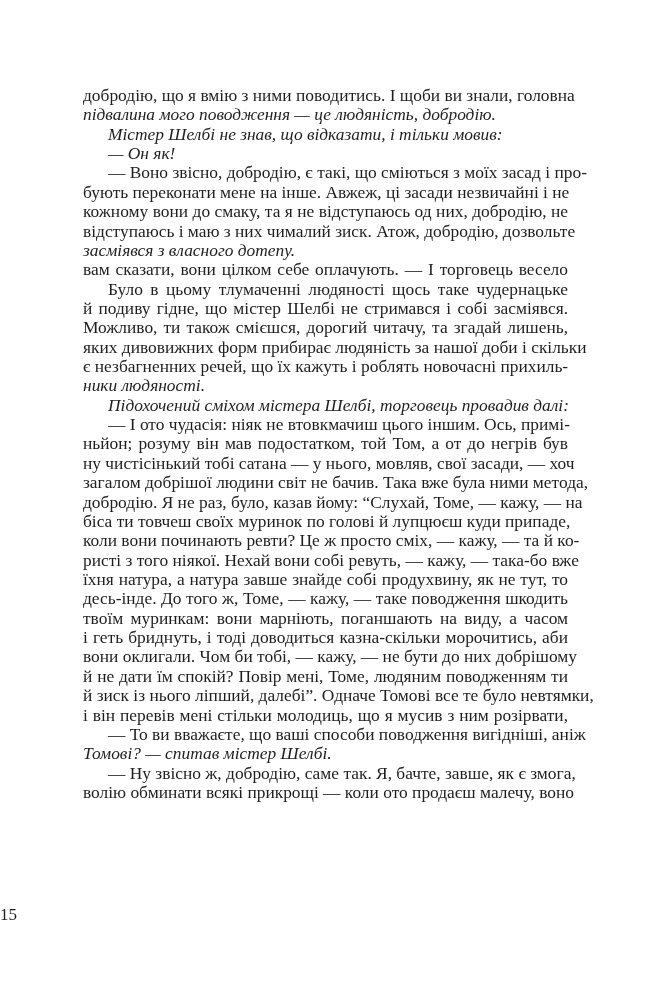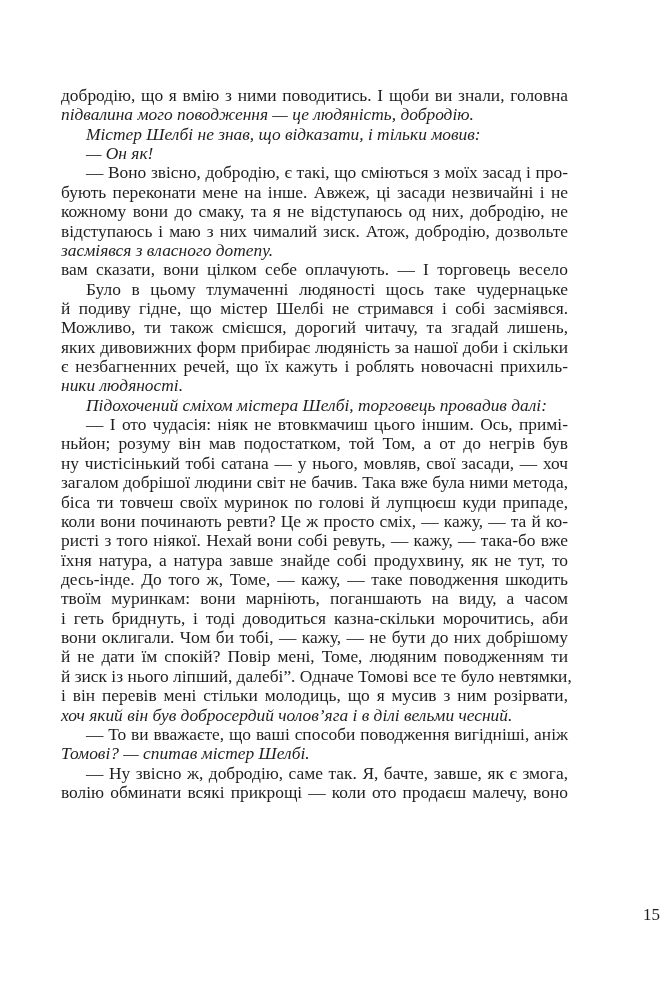--- a/index.html
+++ b/index.html
@@ -4,26 +4,26 @@
 <style>
   html, body { margin: 0; padding: 0; background: #ffffff; }
   body { width: 660px; height: 1000px; position: relative; overflow: hidden; }
   .page {
     position: absolute; left: 61px; top: 86px; width: 507px;
     font-family: "Liberation Serif", serif; font-size: 17.4px; color: #1e1e1e;
     line-height: 19.36px;
   }
   .line {
     display: block; height: 19.36px; white-space: nowrap;
-    text-align: justify; text-align-last: justify;
+    text-align: justify; text-align-last: justify; margin-left: 22px;
   }
   .line.indent { padding-left: 25px; }
   .line.last { text-align-last: left; font-style: italic; }
   .pagenum {
-    position: absolute; top: 905px; left: 0; width: 660px; text-align: right;
+    position: absolute; top: 905px; left: 0; width: 660px; text-align: left;
     font-family: "Liberation Serif", serif; font-size: 17px; color: #1e1e1e;
   }
 </style>
 </head>
 <body>
 
 <div class="page" id="page-body">
     <span class="line">добродію, що я вмію з ними поводитись. І щоби ви знали, головна</span>
     <span class="line last">підвалина мого поводження — це людяність, добродію.</span>
     <span class="line indent last">Містер Шелбі не знав, що відказати, і тільки мовив:</span>
@@ -38,30 +38,30 @@
     <span class="line">й подиву гідне, що містер Шелбі не стримався і собі засміявся.</span>
     <span class="line">Можливо, ти також смієшся, дорогий читачу, та згадай лишень,</span>
     <span class="line">яких дивовижних форм прибирає людяність за нашої доби і скільки</span>
     <span class="line">є незбагненних речей, що їх кажуть і роблять новочасні прихиль-</span>
     <span class="line last">ники людяності.</span>
     <span class="line indent last">Підохочений сміхом містера Шелбі, торговець провадив далі:</span>
     <span class="line indent">— І ото чудасія: ніяк не втовкмачиш цього іншим. Ось, примі-</span>
     <span class="line">ньйон; розуму він мав подостатком, той Том, а от до негрів був</span>
     <span class="line">ну чистісінький тобі сатана — у нього, мовляв, свої засади, — хоч</span>
     <span class="line">загалом добрішої людини світ не бачив. Така вже була ними метода,</span>
+    <span class="line">добродію. Я не раз, було, казав йому: “Слухай, Томе, — кажу, — на</span>
     <span class="line">біса ти товчеш своїх муринок по голові й лупцюєш куди припаде,</span>
     <span class="line">коли вони починають ревти? Це ж просто сміх, — кажу, — та й ко-</span>
     <span class="line">ристі з того ніякої. Нехай вони собі ревуть, — кажу, — така-бо вже</span>
     <span class="line">їхня натура, а натура завше знайде собі продухвину, як не тут, то</span>
     <span class="line">десь-інде. До того ж, Томе, — кажу, — таке поводження шкодить</span>
     <span class="line">твоїм муринкам: вони марніють, поганшають на виду, а часом</span>
     <span class="line">і геть бриднуть, і тоді доводиться казна-скільки морочитись, аби</span>
     <span class="line">вони оклигали. Чом би тобі, — кажу, — не бути до них добрішому</span>
     <span class="line">й не дати їм спокій? Повір мені, Томе, людяним поводженням ти</span>
     <span class="line">й зиск із нього ліпший, далебі”. Одначе Томові все те було невтямки,</span>
     <span class="line">і він перевів мені стільки молодиць, що я мусив з ним розірвати,</span>
-    <span class="line last">хоч який він був добросердий чолов’яга і в ділі вельми чесний.</span>
     <span class="line indent">— То ви вважаєте, що ваші способи поводження вигідніші, аніж</span>
     <span class="line last">Томові? — спитав містер Шелбі.</span>
     <span class="line indent">— Ну звісно ж, добродію, саме так. Я, бачте, завше, як є змога,</span>
     <span class="line">волію обминати всякі прикрощі — коли ото продаєш малечу, воно</span>
   </div>
 <div class="pagenum">15</div>
 
 </body></html>

